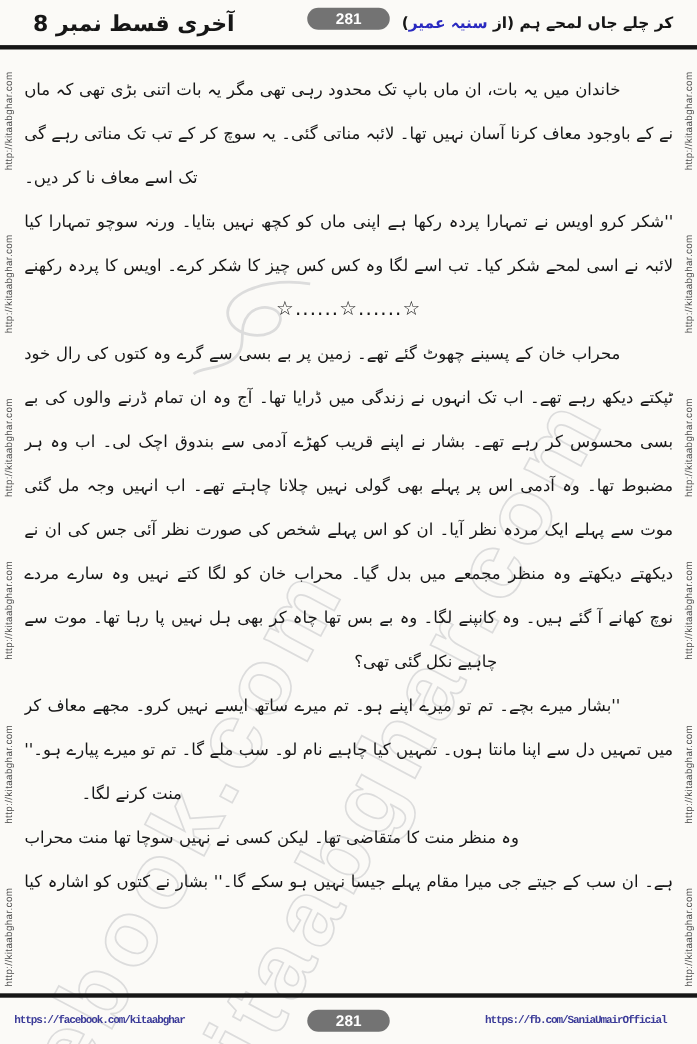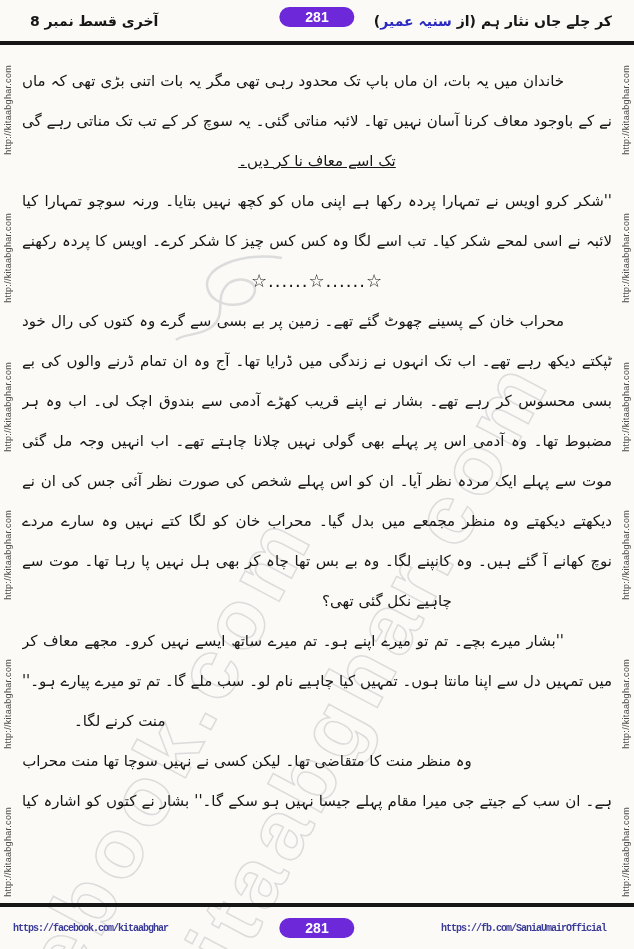--- a/index.html
+++ b/index.html
@@ -7,40 +7,40 @@
     width:634px; height:949px; position:relative; overflow:hidden;
     background:#fbfaf7; font-family:"DejaVu Sans", sans-serif;
   }
   
   .hdr {
     position:absolute; top:0; left:0; right:0; height:41px; z-index:3;
     border-bottom:4px solid #161616;
     display:flex; align-items:center; justify-content:space-between;
   }
   .hdr-left {
-    padding-left:30px; direction:rtl; font-weight:bold; font-size:14px; color:#161616;
+    padding-left:30px; direction:rtl; font-weight:bold; font-size:20px; color:#161616;
   }
   .hdr-right {
     padding-right:22px; direction:rtl; font-weight:bold; font-size:14px; color:#161616;
     white-space:nowrap;
   }
   .author { color:#2a2ac0; }
   .badge {
-    background:#6d28d9; color:#ffffff; font-family:"Liberation Sans", sans-serif;
+    background:#737373; color:#ffffff; font-family:"Liberation Sans", sans-serif;
     font-weight:bold; font-size:14px; padding:2px 26px; display:inline-block;border-radius:10px;
   }
   .hdr-center { position:absolute; left:50%; top:7px; transform:translateX(-50%); }
   
   .lines {
     position:absolute; top:61px; left:22px; right:22px; z-index:1;
     direction:rtl; font-size:15px; color:#161616;
   }
   .line { height:40px; line-height:40px; overflow:hidden; }
   .j  { text-align:justify; text-align-last:justify; }
-  .c  { text-align:center;text-decoration:underline; }
+  .c  { text-align:left; }
   .cr { text-align:center; padding-left:140px; }
   .cl { text-align:center; padding-right:140px; }
   .l  { text-align:left; padding-left:52px; }
   .indent { padding-right:48px; }
   .sep { text-align:center; font-size:18px; letter-spacing:1px; color:#161616; }
   
   .wmcol {
     position:absolute; top:65px; bottom:52px; width:14px; z-index:0;
     display:flex; flex-direction:column; justify-content:space-between; align-items:center;
   }
@@ -98,21 +98,21 @@
     <span class="wmitem">http://kitaabghar.com</span>
     <span class="wmitem">http://kitaabghar.com</span>
     <span class="wmitem">http://kitaabghar.com</span>
   </div>
 
 <div class="hdr">
   <div class="hdr-left">آخری قسط نمبر 8</div>
   <div class="hdr-center">
     <span class="badge">281</span>
   </div>
-  <div class="hdr-right"><span>کر چلے جاں نثار ہم (از </span><span class="author">سنیہ عمیر</span><span>)</span></div>
+  <div class="hdr-right"><span>کر چلے جاں لمحے ہم (از </span><span class="author">سنیہ عمیر</span><span>)</span></div>
 </div>
 
 <div class="lines" lang="ur">
     <div class="line j indent">خاندان میں یہ بات، ان ماں باپ تک محدود رہی تھی مگر یہ بات اتنی بڑی تھی کہ ماں باپ ہو</div>
     <div class="line j">نے کے باوجود معاف کرنا آسان نہیں تھا۔ لائبہ مناتی گئی۔ یہ سوچ کر کے تب تک مناتی رہے گی جب</div>
     <div class="line c">تک اسے معاف نا کر دیں۔</div>
     <div class="line j">''شکر کرو اویس نے تمہارا پردہ رکھا ہے اپنی ماں کو کچھ نہیں بتایا۔ ورنہ سوچو تمہارا کیا تاثر جاتا۔''</div>
     <div class="line j">لائبہ نے اسی لمحے شکر کیا۔ تب اسے لگا وہ کس کس چیز کا شکر کرے۔ اویس کا پردہ رکھنے کا۔</div>
     <div class="line sep">☆......☆......☆</div>
     <div class="line j indent">محراب خان کے پسینے چھوٹ گئے تھے۔ زمین پر بے بسی سے گرے وہ کتوں کی رال خود پر</div>

